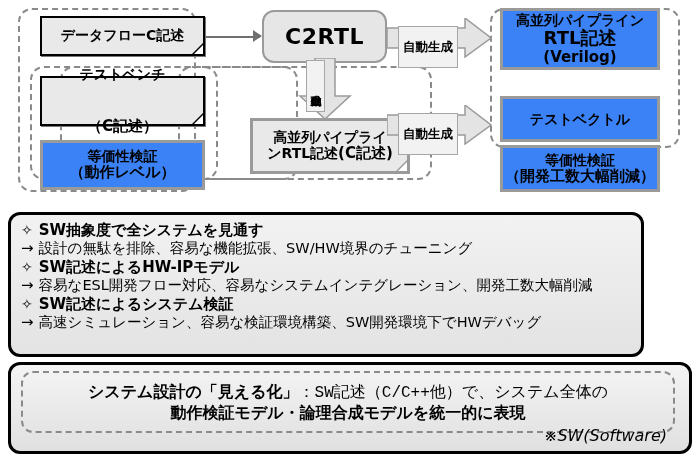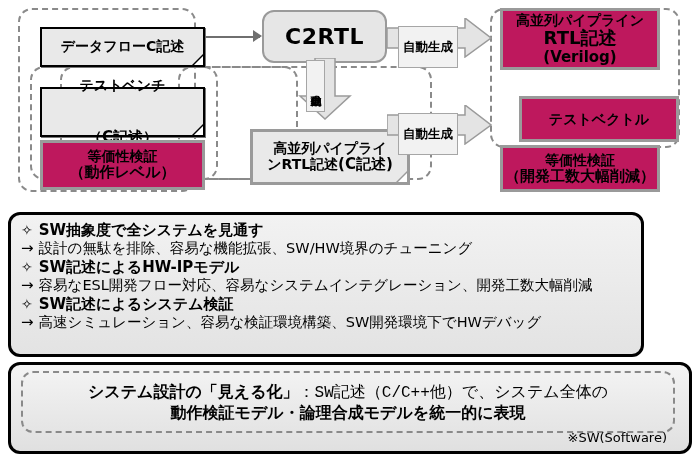--- a/index.html
+++ b/index.html
@@ -34,21 +34,20 @@
 
   
   .doc {
     background: #e9e9e9;
     display: flex;
     flex-direction: column;
     align-items: center;
     justify-content: center;
     text-align: center;
     line-height: 1.12;
-    margin-top: 11px;
   }
   .doc.black {
     border: 2.5px solid #000;
     box-shadow: 1px 1px 0 #777;
   }
   .doc.gray {
     border: 3px solid #9a9a9a;
   }
   
   .doc .fold {
@@ -80,21 +79,21 @@
     position: absolute;
     left: -10px; top: 3px;
     width: 0; height: 0;
     border-style: solid;
     border-width: 0 0 9px 9px;
     border-color: transparent transparent #ffffff transparent;
   }
 
   
   .rect {
-    background: #be185d;
+    background: #3b82f6;
     border: 3px solid #9a9a9a;
     display: flex;
     flex-direction: column;
     align-items: center;
     justify-content: center;
     text-align: center;
     line-height: 1.15;
   }
 
   
@@ -151,22 +150,23 @@
     flex-direction: column;
     align-items: center;
     justify-content: center;
     text-align: center;
     line-height: 1.25;
   }
   .sum-line { font-size: 16px; font-weight: bold; white-space: nowrap; }
   .sum-line .lite { font-weight: normal; font-family: Liberation Mono, monospace; }
   #footnote {
     position: absolute;
-    font-size: 13px;
+    font-size: 16px;
     white-space: nowrap;
+    font-style: italic;
   }
 </style>
 </head>
 <body>
 
 <div id="stage">
 
   <div class="abs dash-group" style="left:18px; top:8px; width:178px; height:184px;"></div>
   <div class="abs dash-group" style="left:30px; top:66px; width:188px; height:114px;"></div>
   <div class="abs dash-group" style="left:-60px; top:66px; width:238px; height:114px; left:60px;"></div>
@@ -222,21 +222,21 @@
   </svg>
   <div class="arrow-label" style="left:398px; top:113px;">自動生成</div>
 
   <div class="abs rect" style="left:500px; top:8px; width:160px; height:62px;">
     <span class="t-main">高並列パイプライン</span>
     <span class="t-small-b">RTL記述</span>
     <span class="t-sub">(Verilog)</span>
     <span class="fold"></span>
   </div>
 
-  <div class="abs rect" style="left:519px; top:96px; width:160px; height:46px;">
+  <div class="abs rect" style="left:500px; top:96px; width:160px; height:46px;">
     <span class="t-main">テストベクトル</span>
     <span class="fold"></span>
   </div>
 
   <div class="abs rect" style="left:500px; top:145px; width:160px; height:47px;">
     <span class="t-main">等価性検証</span>
     <span class="t-sub">（開発工数大幅削減）</span>
   </div>
 
   <div class="abs" id="bullets" style="left:8px; top:212px; width:636px; height:145px;">

